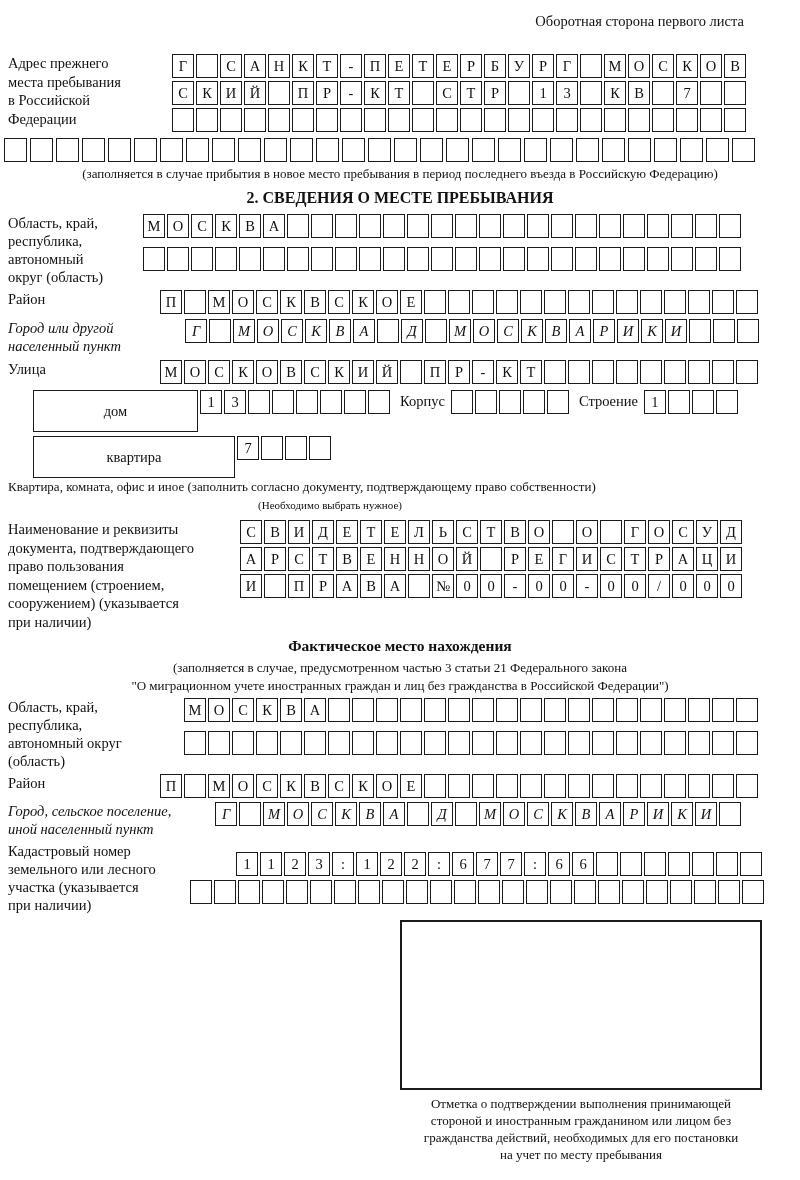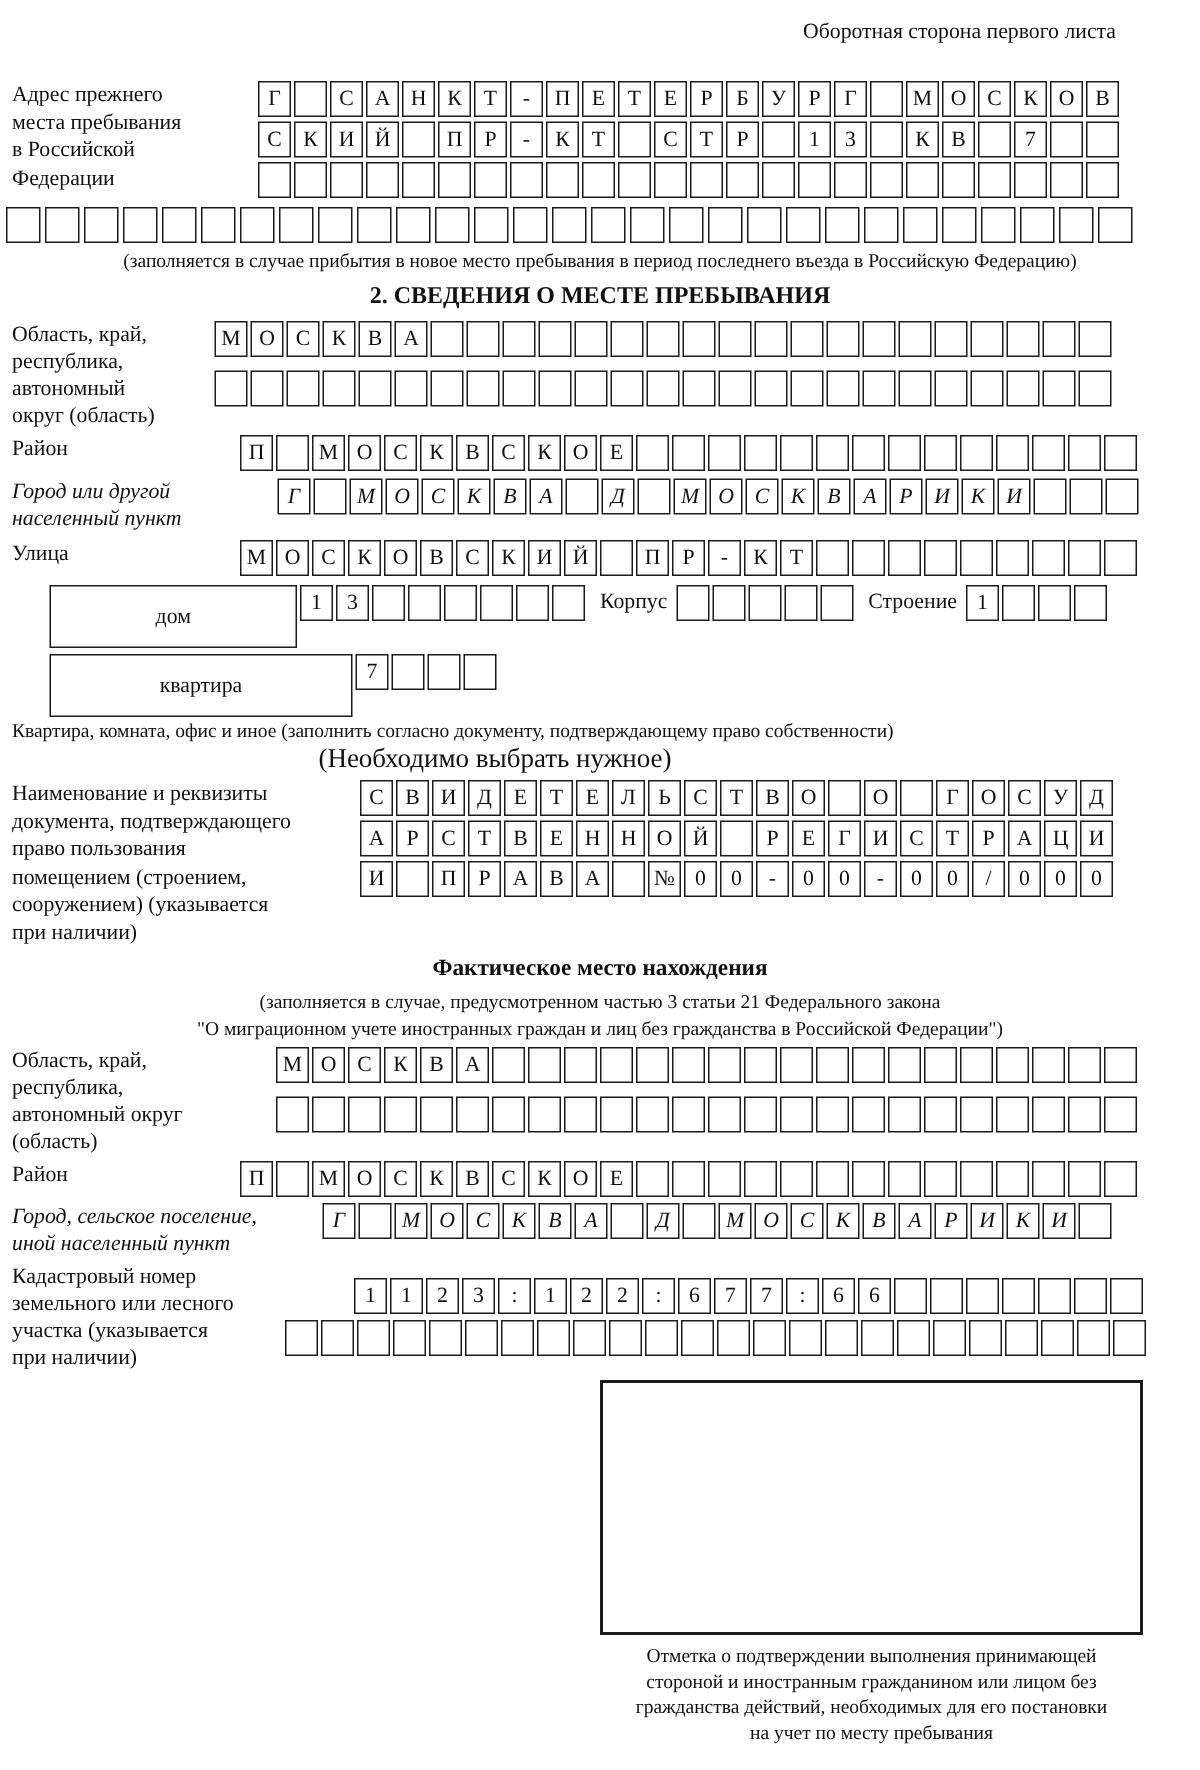--- a/index.html
+++ b/index.html
@@ -38,21 +38,21 @@
   .bw165{width:165px}.bw202{width:202px}
   .inline-lbl{font-size:14.5px;margin:3px 6px 0 8px;white-space:nowrap;}
   .caption{font-size:13px;line-height:16px;margin:1px 0 0 8px;}
   .cb-row{display:flex;align-items:center;margin:7px 0 0 8px;font-size:14.5px;}
   .checkbox{
     width:19px;height:25px;box-sizing:border-box;border:1.5px solid #1b1b1b;
     display:inline-flex;align-items:center;justify-content:center;font-size:14.5px;flex-shrink:0;
   }
   .checkbox.big{width:21px;height:27px;}
   .ml12{margin-left:12px}.ml10{margin-left:10px}.ml16{margin-left:16px}.ml20{margin-left:20px}.ml26{margin-left:26px}
-  .cb-note{font-size:18px;line-height:16px;margin:2px 0 4px 150px;width:360px;text-align:center;}
+  .cb-note{font-size:11px;line-height:16px;margin:2px 0 4px 150px;width:360px;text-align:center;}
   .center-lines{text-align:center;white-space:pre-line;font-size:13px;line-height:18px;margin-top:3px;}
   .fact-title{font-size:15.5px;font-weight:bold;text-align:center;margin-top:5px;line-height:20px;}
   .cad-rows{margin-top:10px;}
   .cad-rows .cells{margin-bottom:4px;}
   .cad-shift{margin-left:-38px;}
   .stamp-box{
     width:362px;height:170px;box-sizing:border-box;border:2px solid #1b1b1b;
     margin:6px 0 0 400px;background:#fff;
   }
   .stamp-caption{

